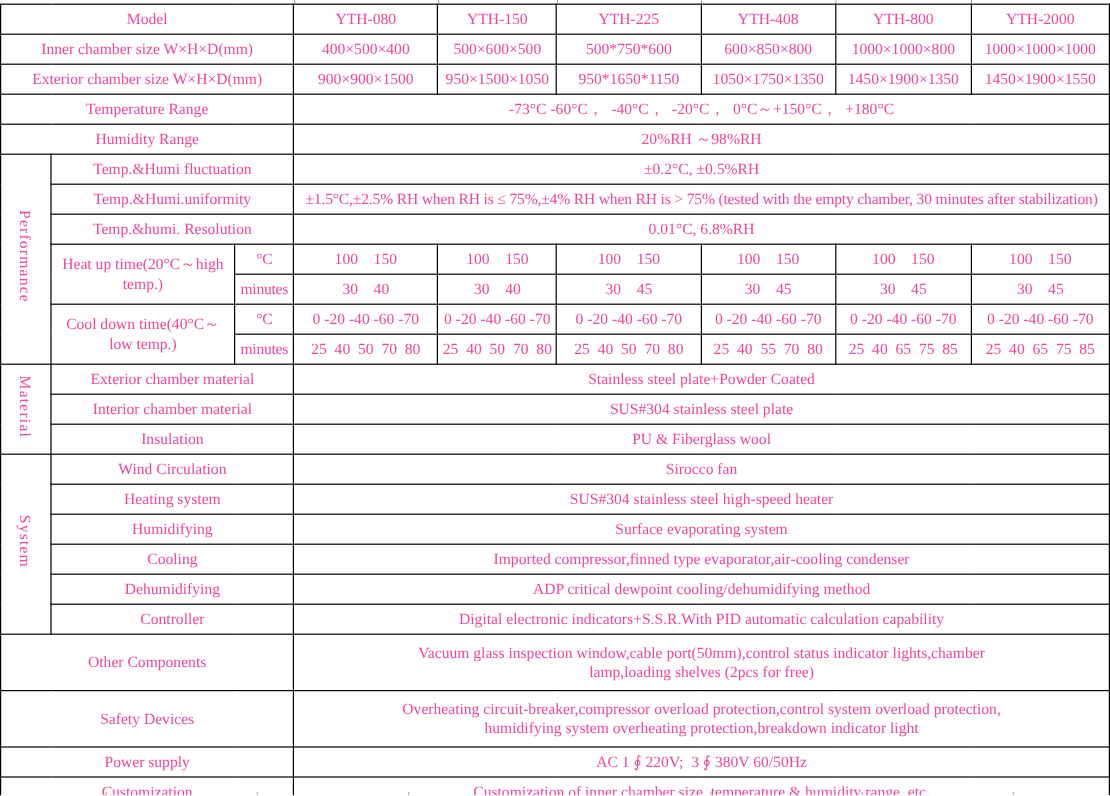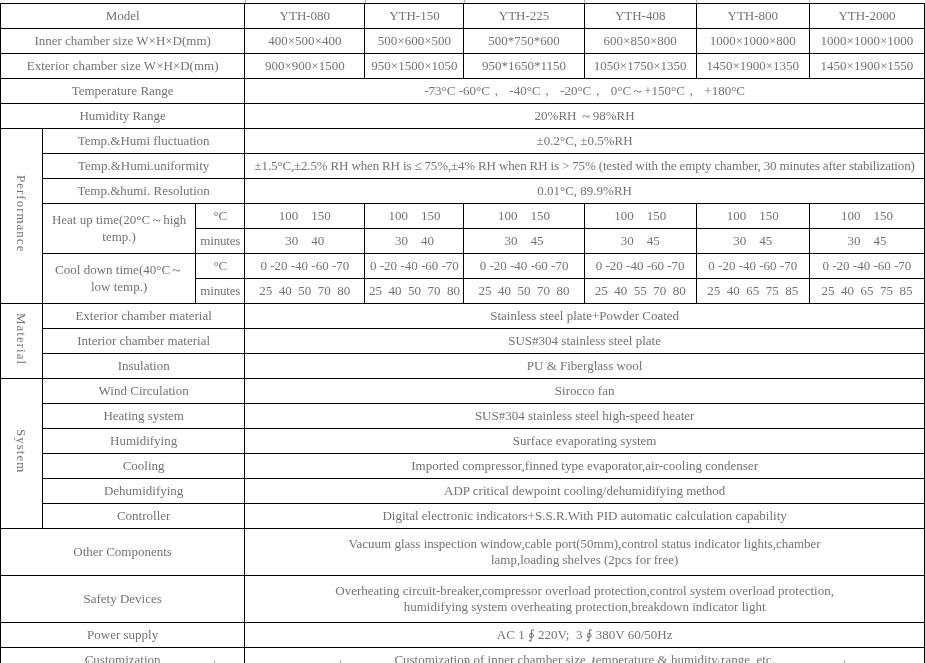--- a/index.html
+++ b/index.html
@@ -1,21 +1,21 @@
 <!DOCTYPE html>
 <html><head>
 <meta charset="utf-8">
 <style>
   html,body { margin:0; padding:0; background:#ffffff; }
   .sheet {
     position:relative;
     width:925px; height:663px;
     background:#ffffff;
     font-family:"Liberation Serif","DejaVu Serif",serif;
-    color:#737373;
+    color:#ec4899;
     overflow:hidden;
   }
   table.spec {
     position:absolute; top:3px; left:0;
     width:925px;
     border-collapse:collapse;
     table-layout:fixed;
   }
   table.spec td {
     border:1px solid #000;
@@ -120,21 +120,21 @@
       <td colspan="6" class="shift">±0.2°C, ±0.5%RH</td>
     </tr>
 
     <tr>
       <td colspan="2" class="l">Temp.&amp;Humi.uniformity</td>
       <td colspan="6" class="fit">±1.5°C,±2.5% RH when RH is ≤ 75%,±4% RH when RH is &gt; 75% (tested with the empty chamber, 30 minutes after stabilization)</td>
     </tr>
 
     <tr>
       <td colspan="2" class="l">Temp.&amp;humi. Resolution</td>
-      <td colspan="6" class="shift">0.01°C, 89.9%RH</td>
+      <td colspan="6" class="shift">0.01°C, 6.8%RH</td>
     </tr>
 
     <tr>
       <td rowspan="2" class="l">Heat up time(20°C～high temp.)</td>
       <td class="unit">°C</td>
       <td class="pre">100    150</td>
       <td class="pre">100    150</td>
       <td class="pre">100    150</td>
       <td class="pre">100    150</td>
       <td class="pre">100    150</td>

